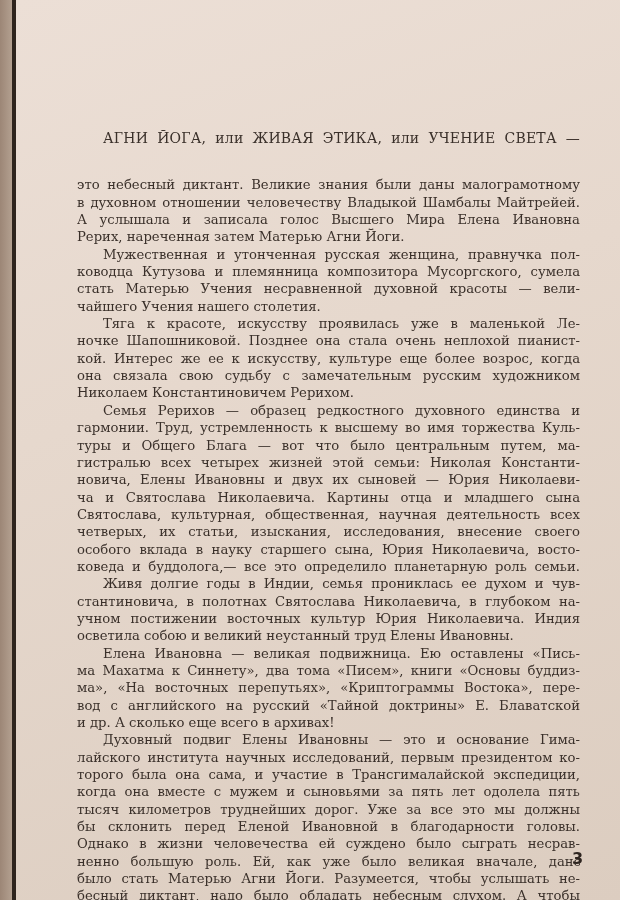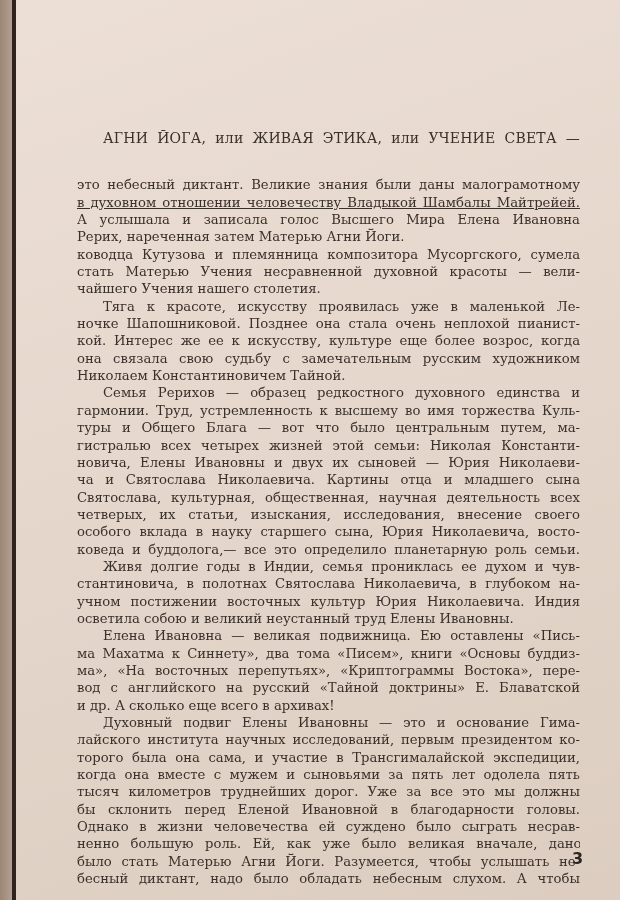--- a/index.html
+++ b/index.html
@@ -46,33 +46,34 @@
 
 <div class="edge"></div>
 <div class="edge-line"></div>
 
 <div class="page"></div>
 
 <div class="text">
 
   <span class="line indent title" style="white-space: nowrap; text-align: left; text-align-last: left;"><span style="white-space: nowrap; word-spacing: 4.44336px;">АГНИ ЙОГА, или ЖИВАЯ ЭТИКА, или УЧЕНИЕ СВЕТА —</span></span>
   <span class="line" style="white-space: nowrap; text-align: left; text-align-last: left; margin-top: 29px;"><span style="white-space: nowrap; word-spacing: 3.52009px;">это небесный диктант. Великие знания были даны малограмотному</span></span>
-  <span class="line" style="white-space: nowrap; text-align: left; text-align-last: left;"><span style="white-space: nowrap; word-spacing: 1.8776px; text-decoration: underline;">в духовном отношении человечеству Владыкой Шамбалы Майтрейей.</span></span>
+  <span class="line" style="white-space: nowrap; text-align: left; text-align-last: left;"><span style="white-space: nowrap; word-spacing: 1.8776px;">в духовном отношении человечеству Владыкой Шамбалы Майтрейей.</span></span>
   <span class="line" style="white-space: nowrap; text-align: left; text-align-last: left;"><span style="white-space: nowrap; word-spacing: 8.31055px;">А услышала и записала голос Высшего Мира Елена Ивановна</span></span>
   <span class="line last"><span style="white-space: nowrap;">Рерих, нареченная затем Матерью Агни Йоги.</span></span>
 
+  <span class="line indent" style="white-space: nowrap; text-align: left; text-align-last: left;"><span style="white-space: nowrap; word-spacing: 4.4401px;">Мужественная и утонченная русская женщина, правнучка пол-</span></span>
   <span class="line" style="white-space: nowrap; text-align: left; text-align-last: left;"><span style="white-space: nowrap; word-spacing: 4.77604px;">ководца Кутузова и племянница композитора Мусоргского, сумела</span></span>
   <span class="line" style="white-space: nowrap; text-align: center; text-align-last: left;"><span style="white-space: nowrap; word-spacing: 7.22768px;">стать Матерью Учения несравненной духовной красоты — вели-</span></span>
   <span class="line last"><span style="white-space: nowrap;">чайшего Учения нашего столетия.</span></span>
 
   <span class="line indent" style="white-space: nowrap; text-align: left; text-align-last: left;"><span style="white-space: nowrap; word-spacing: 7.57422px;">Тяга к красоте, искусству проявилась уже в маленькой Ле-</span></span>
   <span class="line" style="white-space: nowrap; text-align: left; text-align-last: left;"><span style="white-space: nowrap; word-spacing: 3.8817px;">ночке Шапошниковой. Позднее она стала очень неплохой пианист-</span></span>
   <span class="line" style="white-space: nowrap; text-align: left; text-align-last: left;"><span style="white-space: nowrap; word-spacing: 3.52969px;">кой. Интерес же ее к искусству, культуре еще более возрос, когда</span></span>
   <span class="line" style="white-space: nowrap; text-align: left; text-align-last: left;"><span style="white-space: nowrap; word-spacing: 7.33036px;">она связала свою судьбу с замечательным русским художником</span></span>
-  <span class="line last"><span style="white-space: nowrap;">Николаем Константиновичем Тайной.</span></span>
+  <span class="line last"><span style="white-space: nowrap;">Николаем Константиновичем Рерихом.</span></span>
 
   <span class="line indent" style="white-space: nowrap; text-align: left; text-align-last: left;"><span style="white-space: nowrap; word-spacing: 7.01562px;">Семья Рерихов — образец редкостного духовного единства и</span></span>
   <span class="line" style="white-space: nowrap; text-align: left; text-align-last: left;"><span style="white-space: nowrap; word-spacing: 2.71875px;">гармонии. Труд, устремленность к высшему во имя торжества Куль-</span></span>
   <span class="line" style="white-space: nowrap; text-align: left; text-align-last: left;"><span style="white-space: nowrap; word-spacing: 6.69219px;">туры и Общего Блага — вот что было центральным путем, ма-</span></span>
   <span class="line" style="white-space: nowrap; text-align: left; text-align-last: left;"><span style="white-space: nowrap; word-spacing: 5.89509px;">гистралью всех четырех жизней этой семьи: Николая Константи-</span></span>
   <span class="line" style="white-space: nowrap; text-align: left; text-align-last: left;"><span style="white-space: nowrap; word-spacing: 5.13194px;">новича, Елены Ивановны и двух их сыновей — Юрия Николаеви-</span></span>
   <span class="line" style="white-space: nowrap; text-align: left; text-align-last: left;"><span style="white-space: nowrap; word-spacing: 7.53711px;">ча и Святослава Николаевича. Картины отца и младшего сына</span></span>
   <span class="line" style="white-space: nowrap; text-align: left; text-align-last: left;"><span style="white-space: nowrap; word-spacing: 5.6375px;">Святослава, культурная, общественная, научная деятельность всех</span></span>
   <span class="line" style="white-space: nowrap; text-align: left; text-align-last: left;"><span style="white-space: nowrap; word-spacing: 8.46094px;">четверых, их статьи, изыскания, исследования, внесение своего</span></span>
   <span class="line" style="white-space: nowrap; text-align: left; text-align-last: left;"><span style="white-space: nowrap; word-spacing: 4.23633px;">особого вклада в науку старшего сына, Юрия Николаевича, восто-</span></span>

